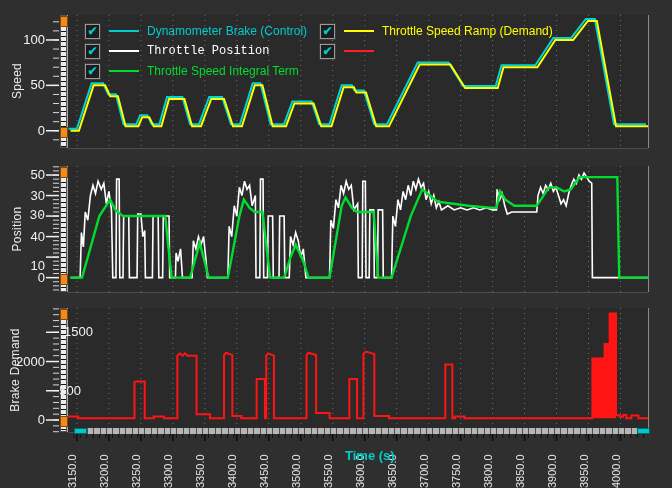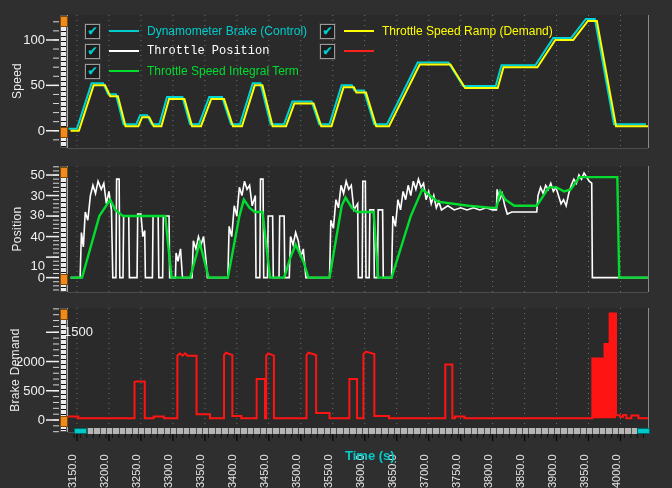--- a/index.html
+++ b/index.html
@@ -408,17 +408,17 @@
       <span class="ytick" style="top: 123.751px;">0</span>
       <span class="ytick" style="top: 78.3584px;">50</span>
       <span class="ytick" style="top: 32.9659px;">100</span>
       <span class="ytick" style="top: 270.635px;">0</span>
       <span class="ytick" style="top: 259px;">10</span>
       <span class="ytick" style="top: 229.593px;">40</span>
       <span class="ytick" style="top: 209.072px; font-family: Liberation Mono, monospace;">30</span>
       <span class="ytick" style="top: 188.55px;">30</span>
       <span class="ytick" style="top: 168.029px;">50</span>
       <span class="ytick" style="top: 413.009px;">0</span>
-      <span class="ytick" style="top: 383.764px;">500</span>
+      <span class="ytick" style="top: 383.764px; margin-left: 36px;">500</span>
       <span class="ytick" style="top: 354.519px;">2000</span>
       <span class="ytick" style="top: 325.274px; padding-left: 48px;">1500</span>
     </div>
 </div>
 
 </body></html>

